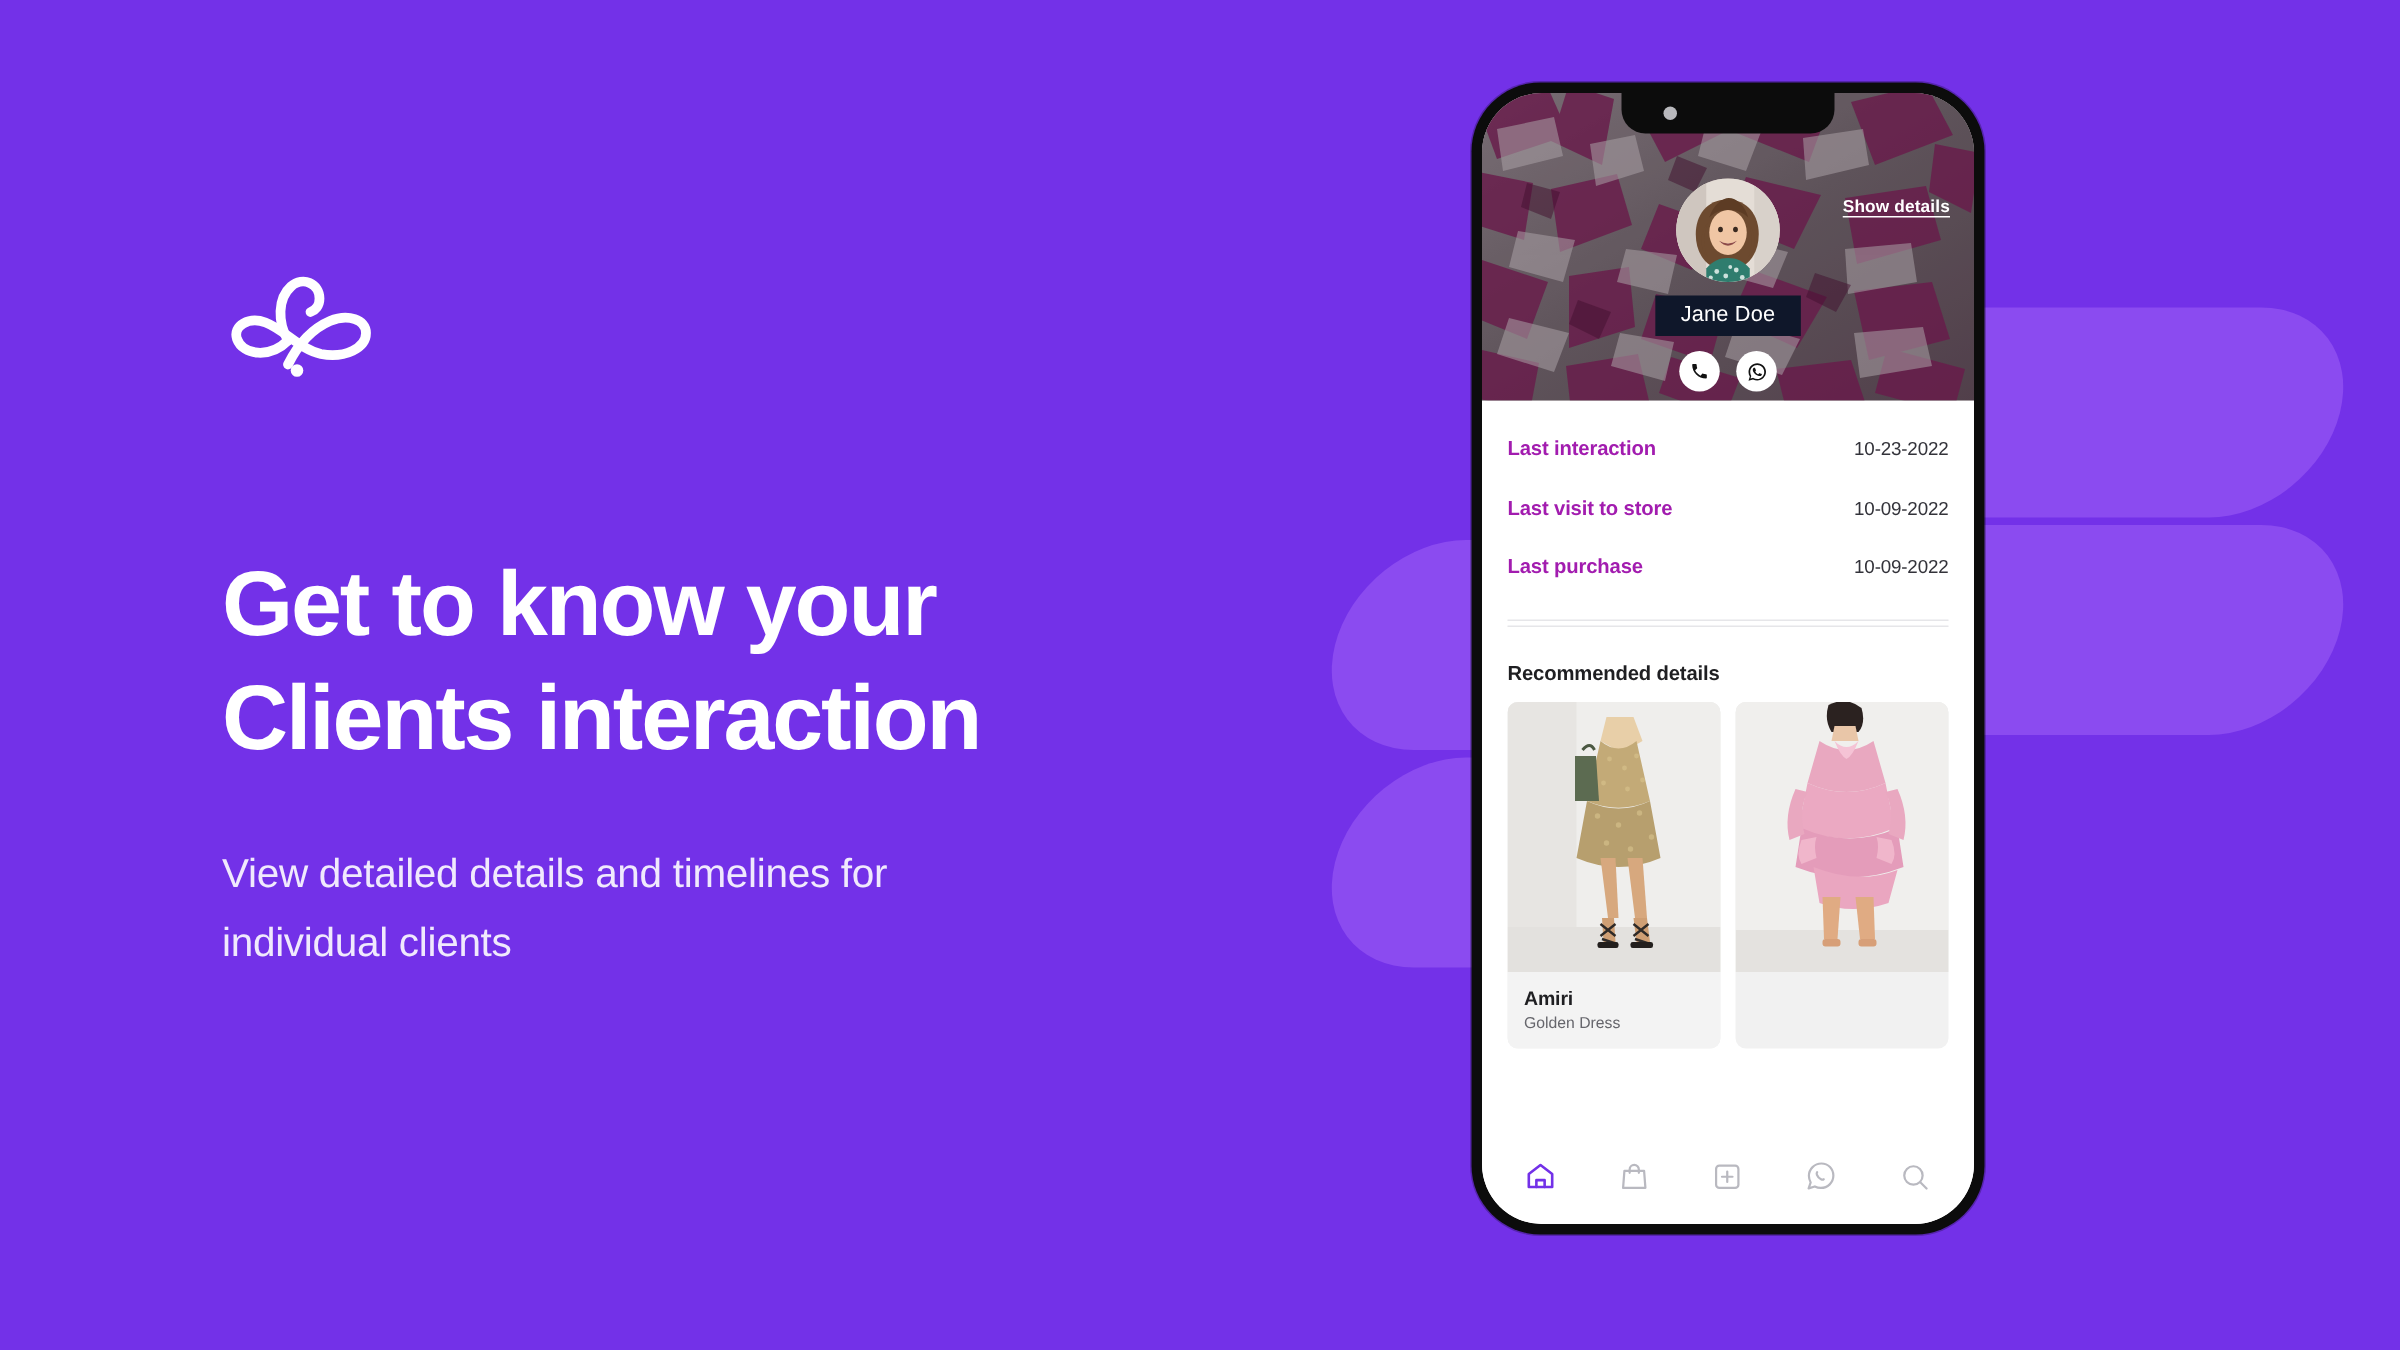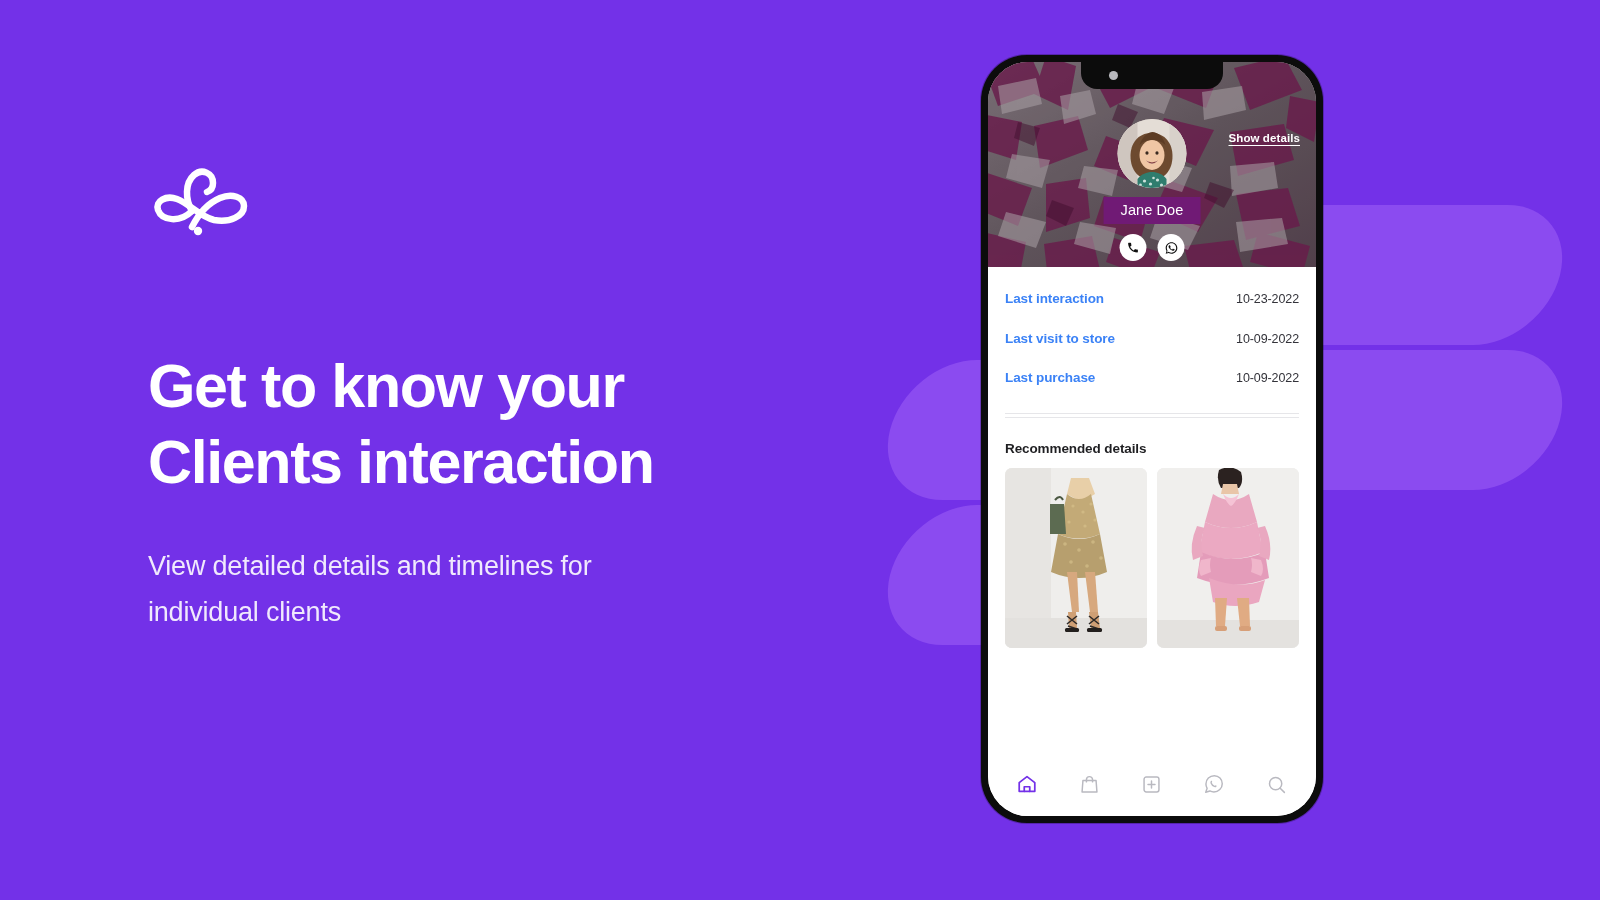--- a/index.html
+++ b/index.html
@@ -20,21 +20,21 @@
             border-radius: 70px 70px 70px 70px; transform: skewX(-14deg); }
   .pill-b { left: 890px; top: 505px; width: 330px; height: 140px;
             border-radius: 70px 70px 70px 70px; transform: skewX(-14deg); }
   .pill-c { left: 1230px; top: 205px; width: 330px; height: 140px;
             border-radius: 70px 70px 70px 70px; transform: skewX(-14deg); }
   .pill-d { left: 1230px; top: 350px; width: 330px; height: 140px;
             border-radius: 70px 70px 70px 70px; transform: skewX(-14deg); }
 
   
   .left-col {
-    position: absolute; left: 148px; top: 0; width: 700px; height: 746px;
+    position: absolute; left: 148px; top: 16px; width: 700px; height: 746px;
     z-index: 2;
   }
   .brand-logo { position: absolute; top: 165px; left: 4px; width: 104px; height: 76px; }
   .headline {
     position: absolute; top: 348px; left: 0; width: 680px;
     color: #ffffff; font-size: 61px; font-weight: 700;
     line-height: 76px; letter-spacing: -1.4px;
   }
   .subhead {
     position: absolute; top: 543px; left: 0; width: 570px;
@@ -88,41 +88,41 @@
   }
   .avatar {
     position: absolute; left: 50%; top: 57px; transform: translateX(-50%);
     width: 69px; height: 69px; border-radius: 50%;
     overflow: hidden; z-index: 5;
     background: #d9cec6;
   }
   .avatar svg { display: block; }
   .name-chip {
     position: absolute; left: 50%; top: 135px; transform: translateX(-50%);
-    background: #701a75; color: #ffffff;
+    background: #0f172a; color: #ffffff;
     padding: 5px 17px 6px; font-size: 14.5px;
     letter-spacing: .1px; z-index: 6; white-space: nowrap;
   }
   .hero-actions {
     position: absolute; left: 50%; top: 172px; transform: translateX(-50%);
     display: flex; gap: 11px; z-index: 6;
   }
   .circle-btn {
     width: 27px; height: 27px; border-radius: 50%;
     background: #ffffff; display: flex; align-items: center; justify-content: center;
     cursor: pointer;
   }
 
   
   .detail-list { padding: 24px 17px 0 17px; }
   .detail-row {
     display: flex; justify-content: space-between; align-items: baseline;
     padding-bottom: 24.5px;
   }
-  .detail-label { font-size: 13.5px; font-weight: 700; color: #3b82f6; letter-spacing: -0.1px; }
+  .detail-label { font-size: 13.5px; font-weight: 700; color: #a21caf; letter-spacing: -0.1px; }
   .detail-value { font-size: 12.5px; font-weight: 400; color: #33333a; letter-spacing: -0.1px; }
 
   .rule { height: 1px; background: #e6e6e9; margin: 3px 17px 0; }
 
   .activity-row {
     display: flex; justify-content: space-between; align-items: center;
     padding: 25px 17px 25px 17px; cursor: pointer;
   }
   .activity-label { font-size: 14.5px; font-weight: 700; color: #1f1f22; letter-spacing: -0.1px; }
   .chev { color: #43434a; font-size: 15px; line-height: 1; }
@@ -346,20 +346,24 @@
             <g stroke="#2e2a28" stroke-width="1.6" fill="none">
               <path d="M62 148 l10 8 M72 148 l-10 8 M63 158 l9 3"></path>
               <path d="M84 148 l10 8 M94 148 l-10 8 M85 158 l9 3"></path>
             </g>
             <rect x="60" y="160" width="14" height="4" rx="1.5" fill="#231f1d"></rect>
             <rect x="82" y="160" width="15" height="4" rx="1.5" fill="#231f1d"></rect>
             <path d="M45 36 l14 0 l2 30 l-16 0 z" fill="#5c6b51"></path>
             <path d="M50 32 q5 -6 8 0" stroke="#4b5842" stroke-width="2" fill="none"></path>
           </svg>
         </div>
+        <div class="card-meta">
+          <div class="card-name">Amiri</div>
+          <div class="card-sub">Golden Dress</div>
+        </div>
       </div>
 
       <div class="card">
         <div class="card-img">
           <svg viewBox="0 0 148 180" width="148" height="180" preserveAspectRatio="xMidYMid slice">
             <rect width="148" height="180" fill="#f0efed"></rect>
             <rect x="0" y="152" width="148" height="28" fill="#e4e2df"></rect>
             <path d="M62 2 q12 -6 22 2 q3 10 -2 16 l-18 0 q-5 -8 -2 -18 z" fill="#2b2220"></path>
             <path d="M66 16 l14 0 l2 10 l-18 0 z" fill="#e9c6a8"></path>
             <path d="M56 26 q18 12 36 0 l8 28 q-26 12 -52 0 z" fill="#e9a8c0"></path>

